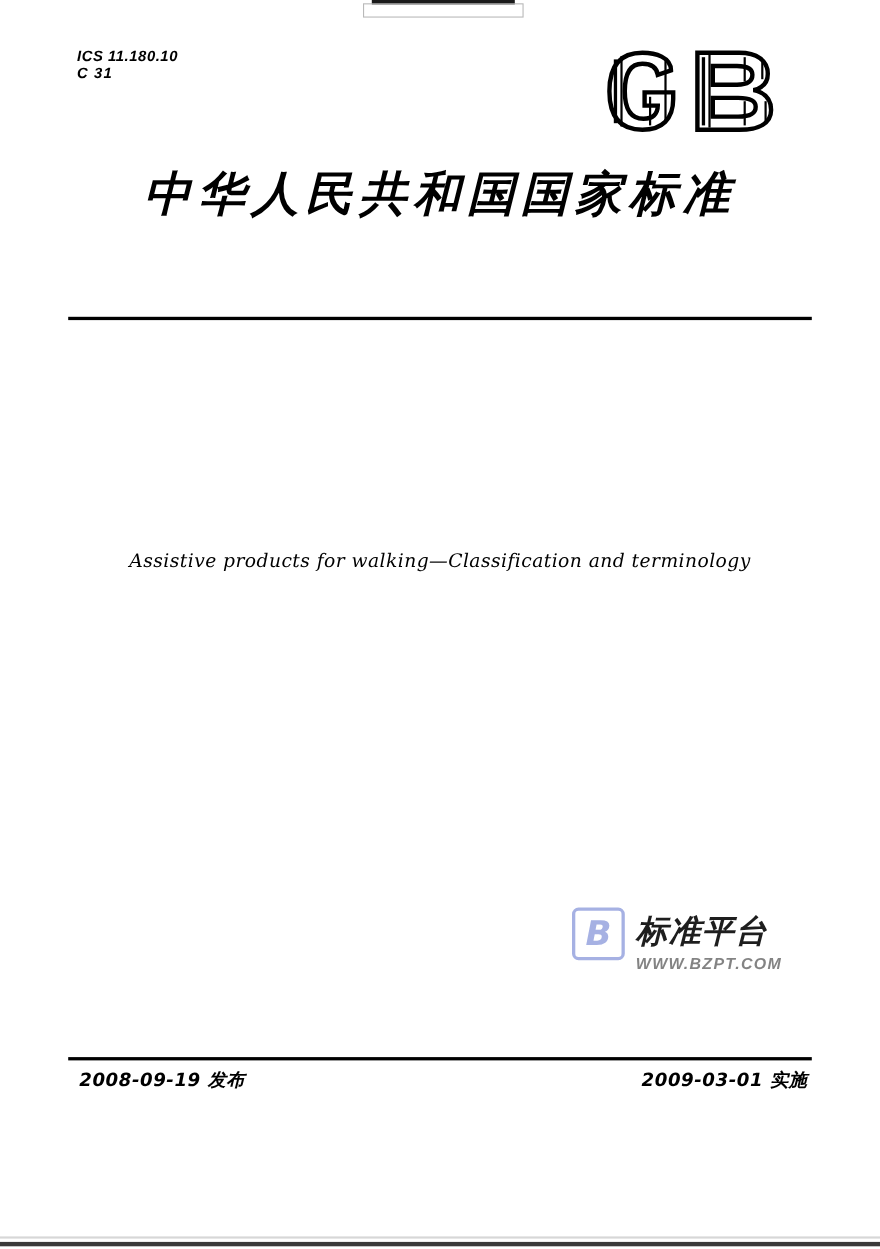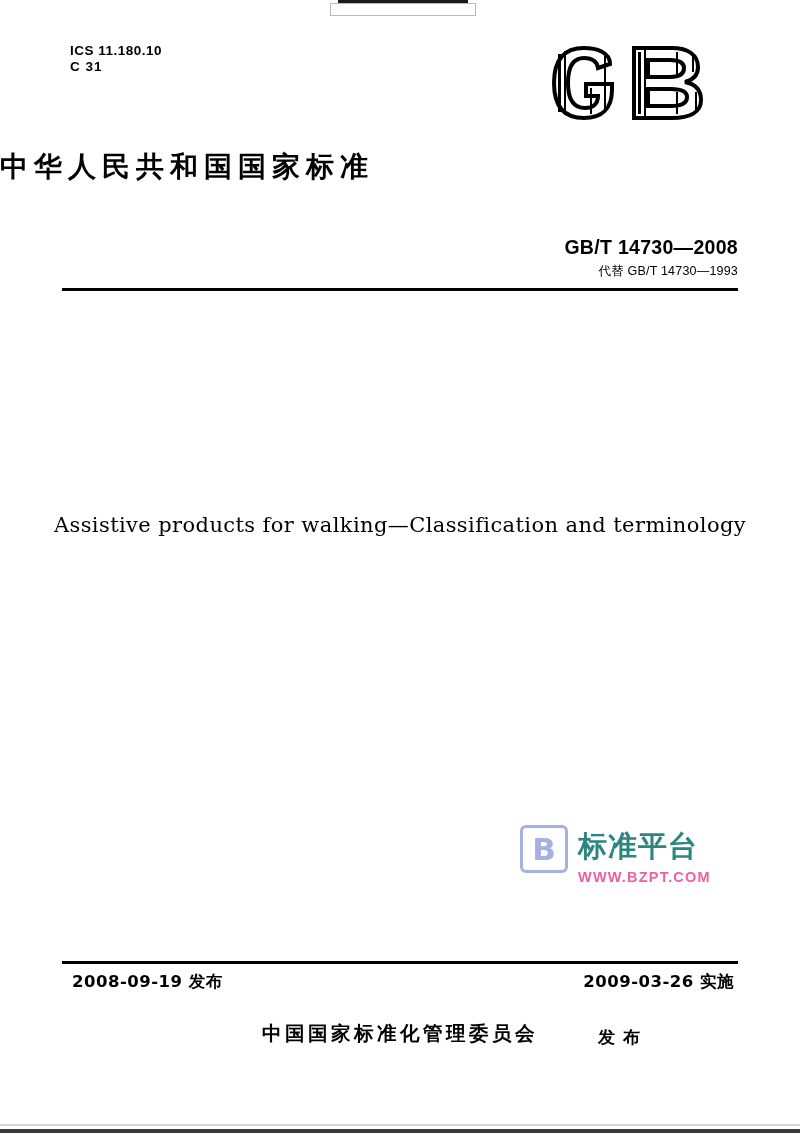--- a/index.html
+++ b/index.html
@@ -14,20 +14,21 @@
     color: #000000;
     position: relative;
     overflow: hidden;
   }
 
   .page {
     position: absolute;
     left: 0; top: 0;
     width: 800px;
     height: 1135px;
+    font-style: italic;
   }
 
   
   .scan-top-bar {
     position: absolute;
     top: 0;
     left: 338px;
     width: 130px;
     height: 4px;
     background: #1a1a1a;
@@ -78,24 +79,24 @@
     top: 44px;
     width: 190px;
     height: 78px;
   }
 
   
   .cn-title {
     position: absolute;
     left: 0; right: 0;
     top: 148px;
-    text-align: left;
-    font-family: "DejaVu Sans", sans-serif;
-    font-weight: bold;
-    font-size: 28px;
+    text-align: center;
+    font-family: "DejaVu Sans", sans-serif;
+    font-weight: bold;
+    font-size: 43px;
     letter-spacing: 6px;
     white-space: nowrap;
   }
 
   
   .std-no {
     position: absolute;
     right: 62px;
     top: 236px;
     text-align: right;
@@ -131,24 +132,24 @@
     font-family: "DejaVu Sans", sans-serif;
     font-weight: bold;
     font-size: 27px;
     letter-spacing: 2px;
     white-space: nowrap;
   }
   
   .subject-en {
     position: absolute;
     left: 0; right: 0;
-    top: 513px;
+    top: 500px;
     text-align: center;
     font-family: "DejaVu Serif", serif;
-    font-size: 21px;
+    font-size: 17px;
     letter-spacing: 0.4px;
     white-space: nowrap;
   }
 
   
   .watermark {
     position: absolute;
     left: 520px;
     top: 825px;
     width: 250px;
@@ -166,32 +167,32 @@
     font-family: "DejaVu Sans", sans-serif;
     font-weight: bold;
     font-size: 31px;
     line-height: 42px;
     text-align: center;
   }
   .wm-text {
     position: absolute;
     left: 58px;
     top: 2px;
-    color: #0f766e;
+    color: #000000;
     font-family: "DejaVu Sans", sans-serif;
     font-weight: bold;
     font-size: 29px;
     letter-spacing: 1px;
     white-space: nowrap;
   }
   .wm-url {
     position: absolute;
     left: 58px;
     top: 44px;
-    color: #ec4899;
+    color: #737373;
     font-family: "Liberation Sans", sans-serif;
     font-weight: bold;
     font-size: 14.5px;
     letter-spacing: 1.2px;
     white-space: nowrap;
   }
 
   
   .rule-bottom {
     position: absolute;
@@ -290,41 +291,33 @@
         <rect x="128" y="8" width="2" height="22"></rect>
         <rect x="128" y="48" width="2" height="22"></rect>
         <rect x="144" y="10" width="2" height="18"></rect>
         <rect x="147" y="48" width="2" height="20"></rect>
       </g>
     </svg>
   </div>
 
   <div class="cn-title">中华人民共和国国家标准</div>
 
-  <div class="std-no">
-    <div class="num">GB/T 14730—2008</div>
-    <div class="replaces">代替 GB/T 14730—1993</div>
-  </div>
 
   <div class="rule"></div>
 
   <div class="subject-en">Assistive products for walking—Classification and terminology</div>
 
   <div class="watermark">
     <div class="wm-logo">B</div>
     <div class="wm-text">标准平台</div>
     <div class="wm-url">WWW.BZPT.COM</div>
   </div>
 
   <div class="rule-bottom"></div>
   <div class="date-left">2008-09-19 发布</div>
-  <div class="date-right">2009-03-26 实施</div>
+  <div class="date-right">2009-03-01 实施</div>
 
   <div class="issuer">
-    <div class="issuer-row2">
-      <span class="issuer-l2">中国国家标准化管理委员会</span>
-      <span class="issuer-publish">发 布</span>
-    </div>
   </div>
 
   <div class="scan-bottom-bar2"></div>
   <div class="scan-bottom-bar"></div>
 </div>
 
 </body></html>

